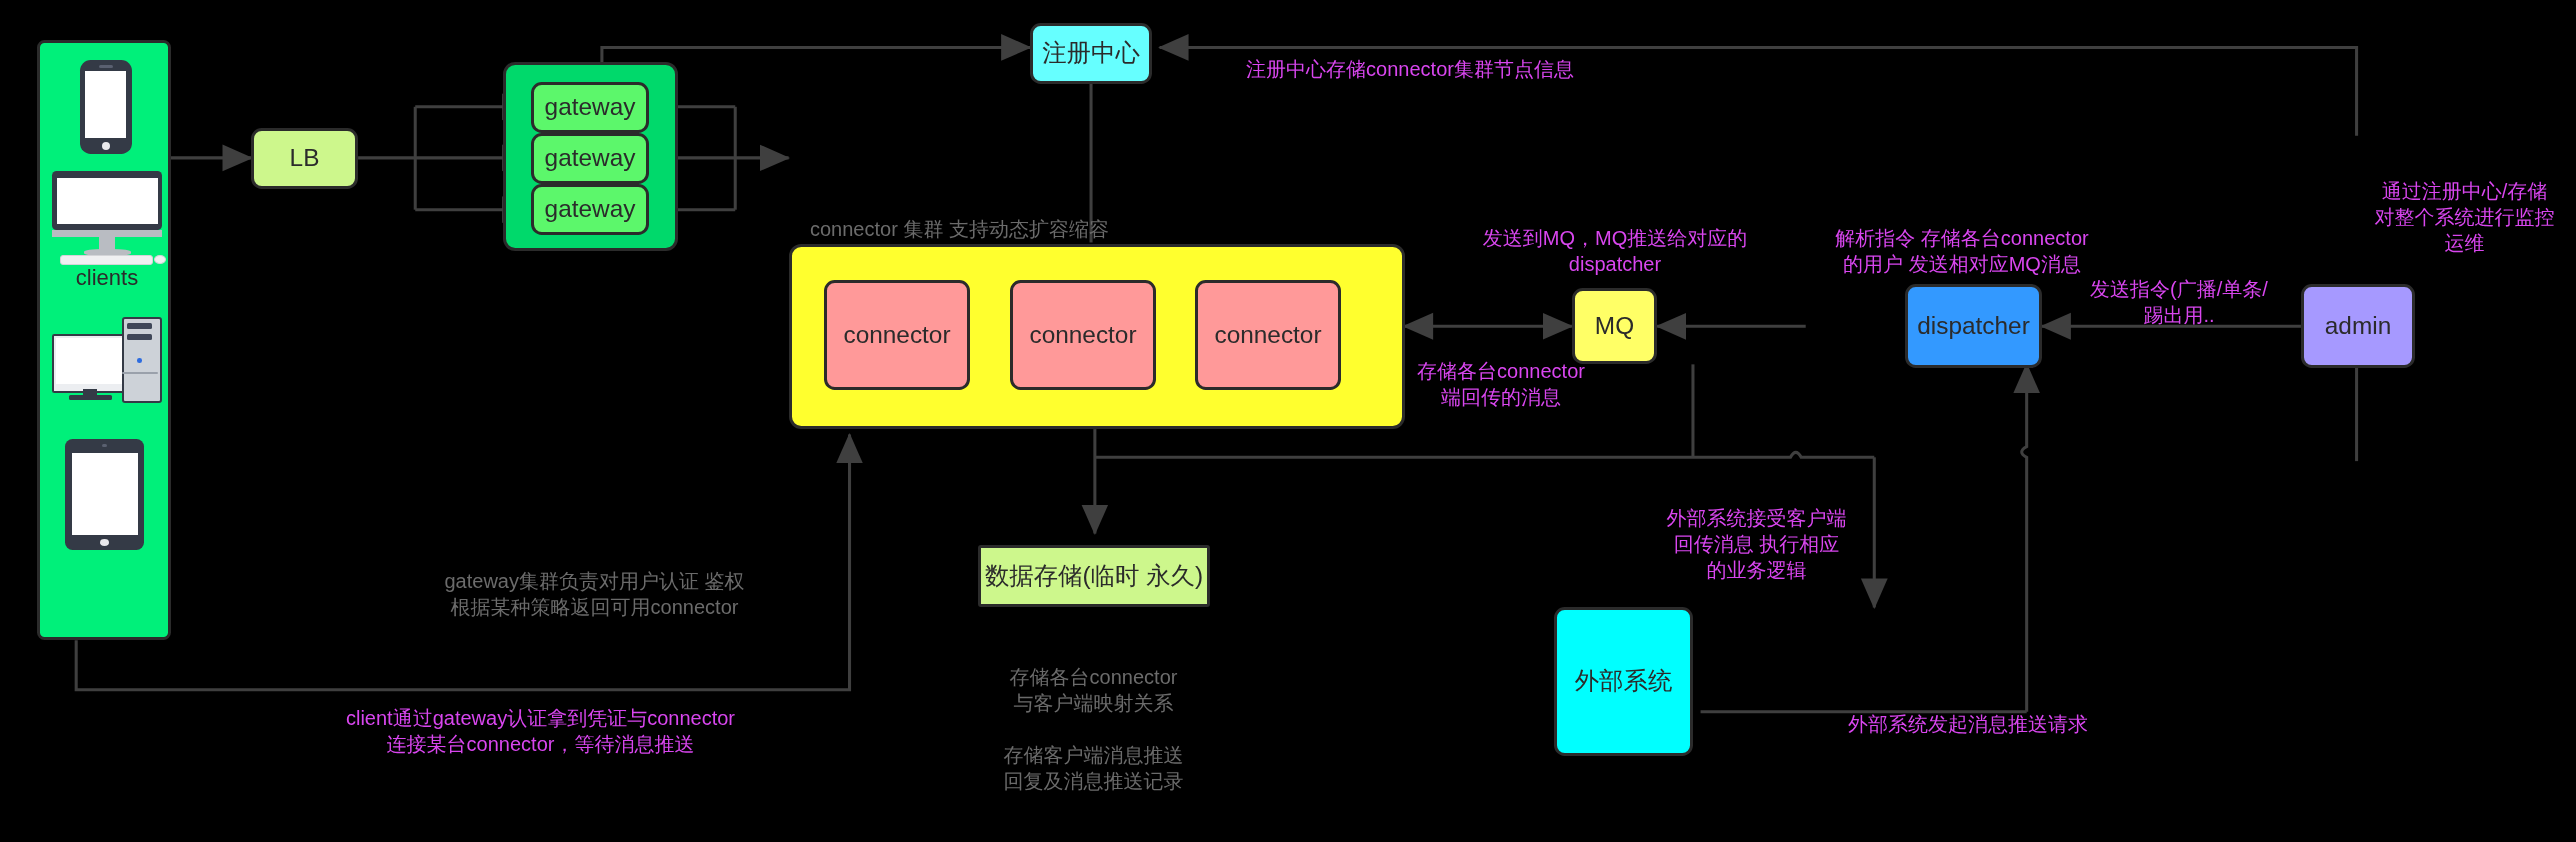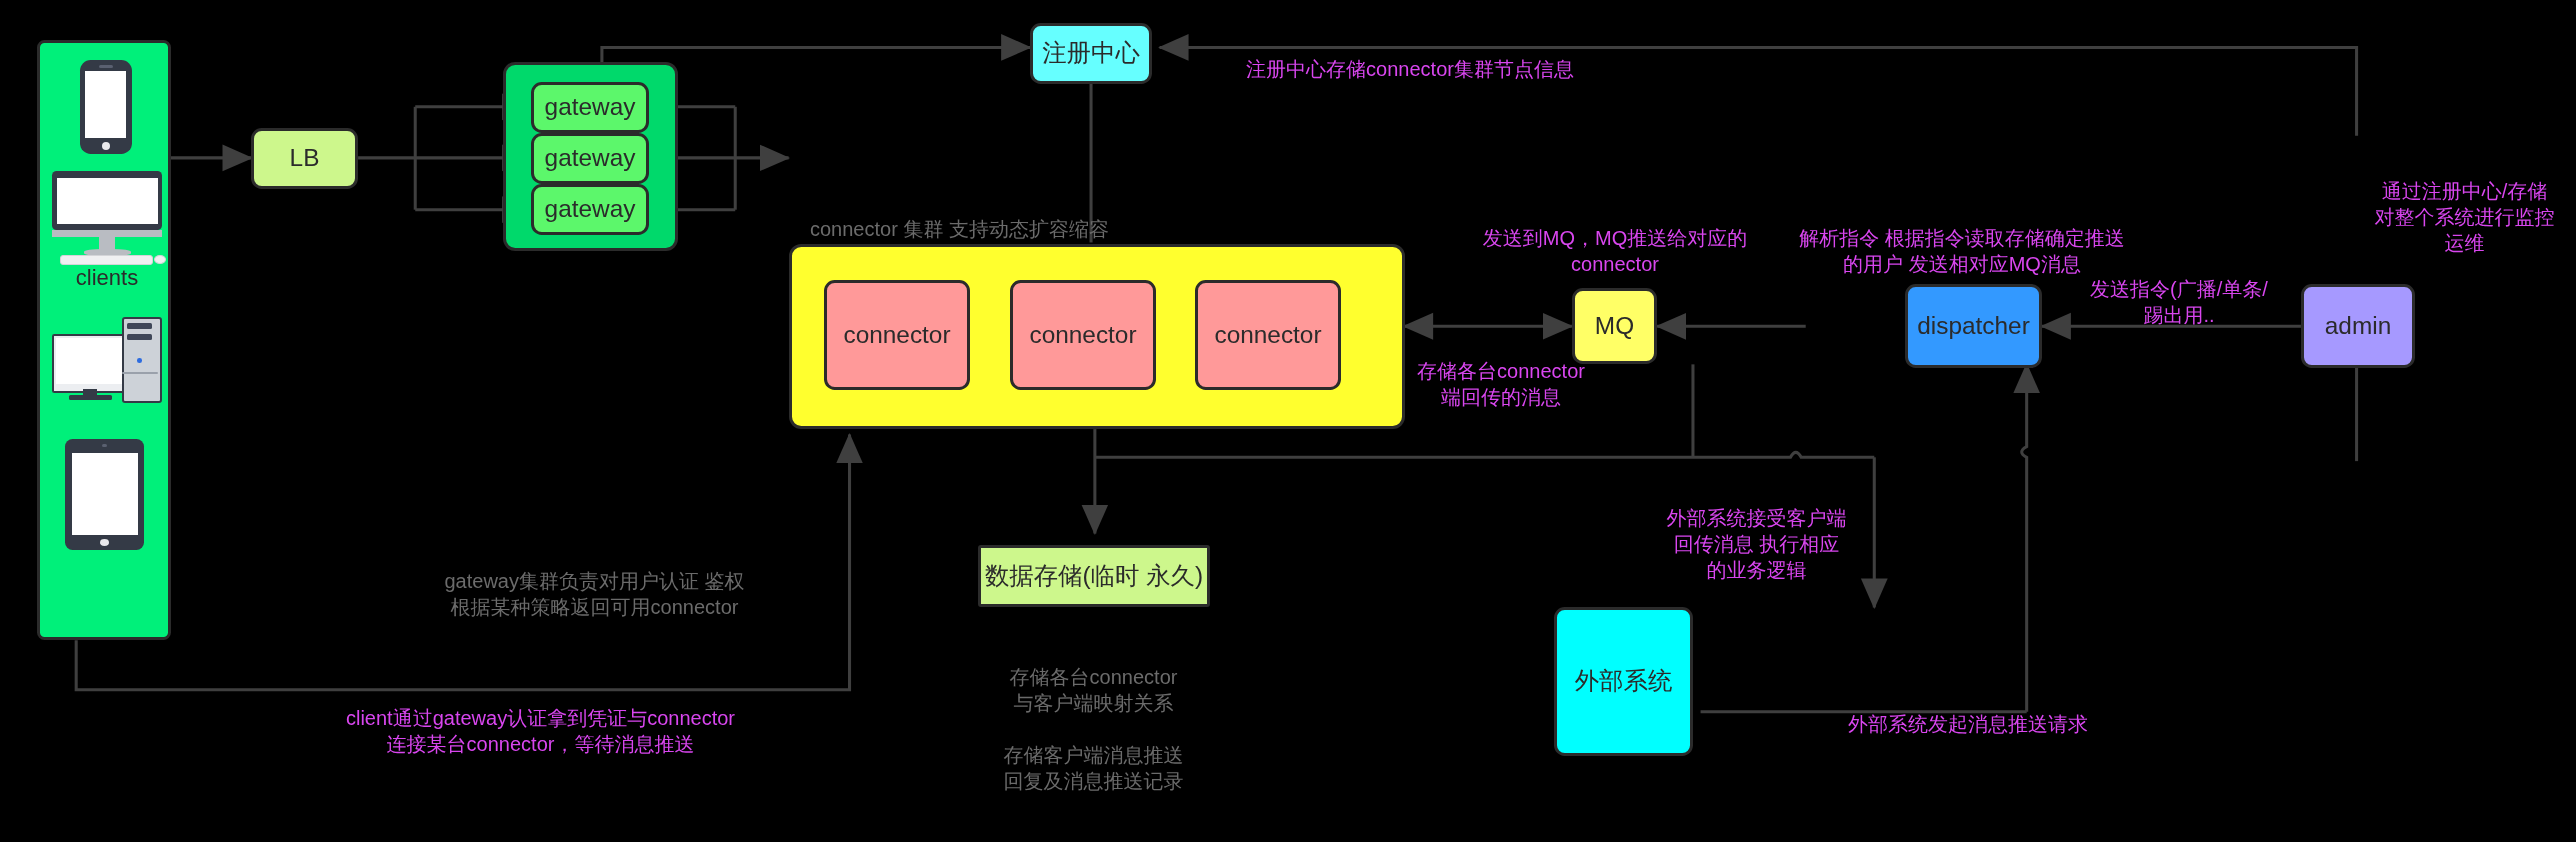--- a/index.html
+++ b/index.html
@@ -243,28 +243,28 @@
   <div class="cluster-caption" style="left:960px; top:664px; width:267px;">存储各台connector
 与客户端映射关系
 
 存储客户端消息推送
 回复及消息推送记录</div>
 
   <div class="node" id="mq" style="left:1572px; top:288px; width:85px; height:76px; background:#FFFF66;">
     <span class="node-label">MQ</span>
   </div>
   <div class="edge-label" style="left:1474px; top:225px; width:282px;">发送到MQ，MQ推送给对应的
-connector</div>
+dispatcher</div>
   <div class="edge-label" style="left:1406px; top:358px; width:190px;">存储各台connector
 端回传的消息</div>
 
   <div class="node" id="dispatcher" style="left:1905px; top:284px; width:137px; height:84px; background:#3399FF;">
     <span class="node-label">dispatcher</span>
   </div>
-  <div class="edge-label" style="left:1745px; top:225px; width:434px;">解析指令 根据指令读取存储确定推送
+  <div class="edge-label" style="left:1745px; top:225px; width:434px;">解析指令 存储各台connector
 的用户 发送相对应MQ消息</div>
 
   <div class="node" id="admin" style="left:2301px; top:284px; width:114px; height:84px; background:#A699FF;">
     <span class="node-label">admin</span>
   </div>
   <div class="edge-label" style="left:2358px; top:178px; width:213px;">通过注册中心/存储
 对整个系统进行监控
 运维</div>
   <div class="edge-label" style="left:2057px; top:276px; width:244px;">发送指令(广播/单条/
 踢出用..</div>

